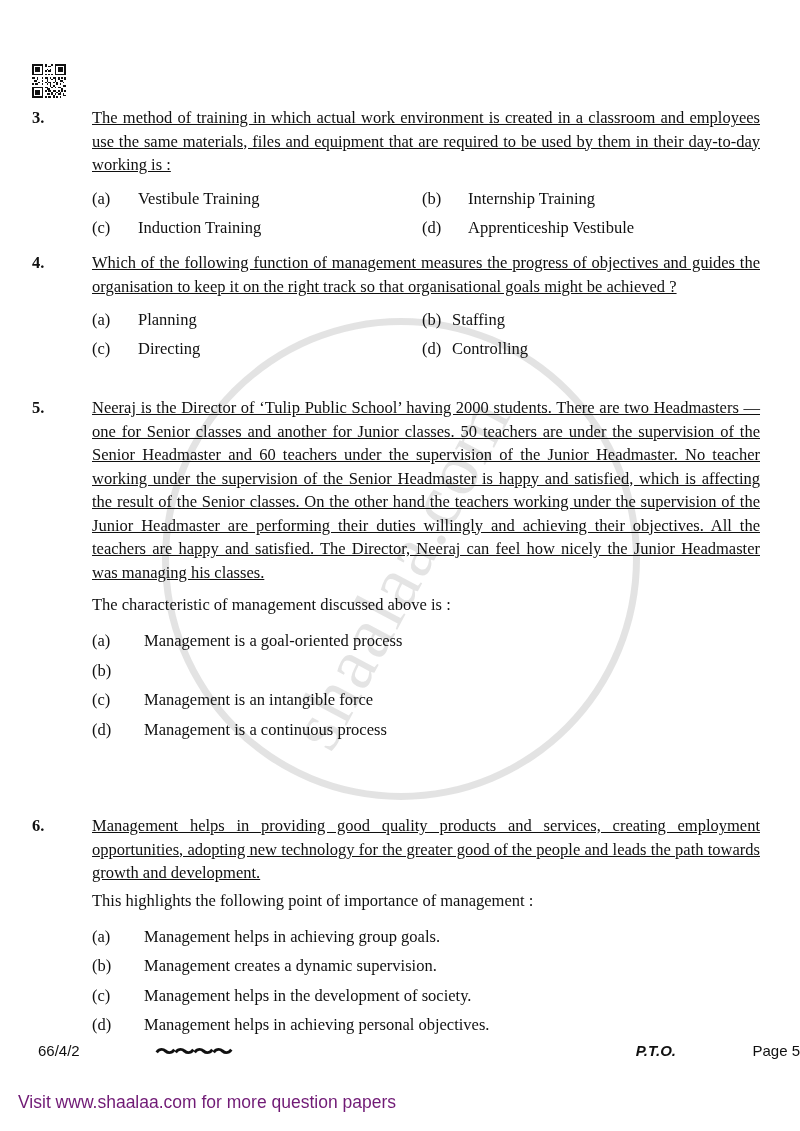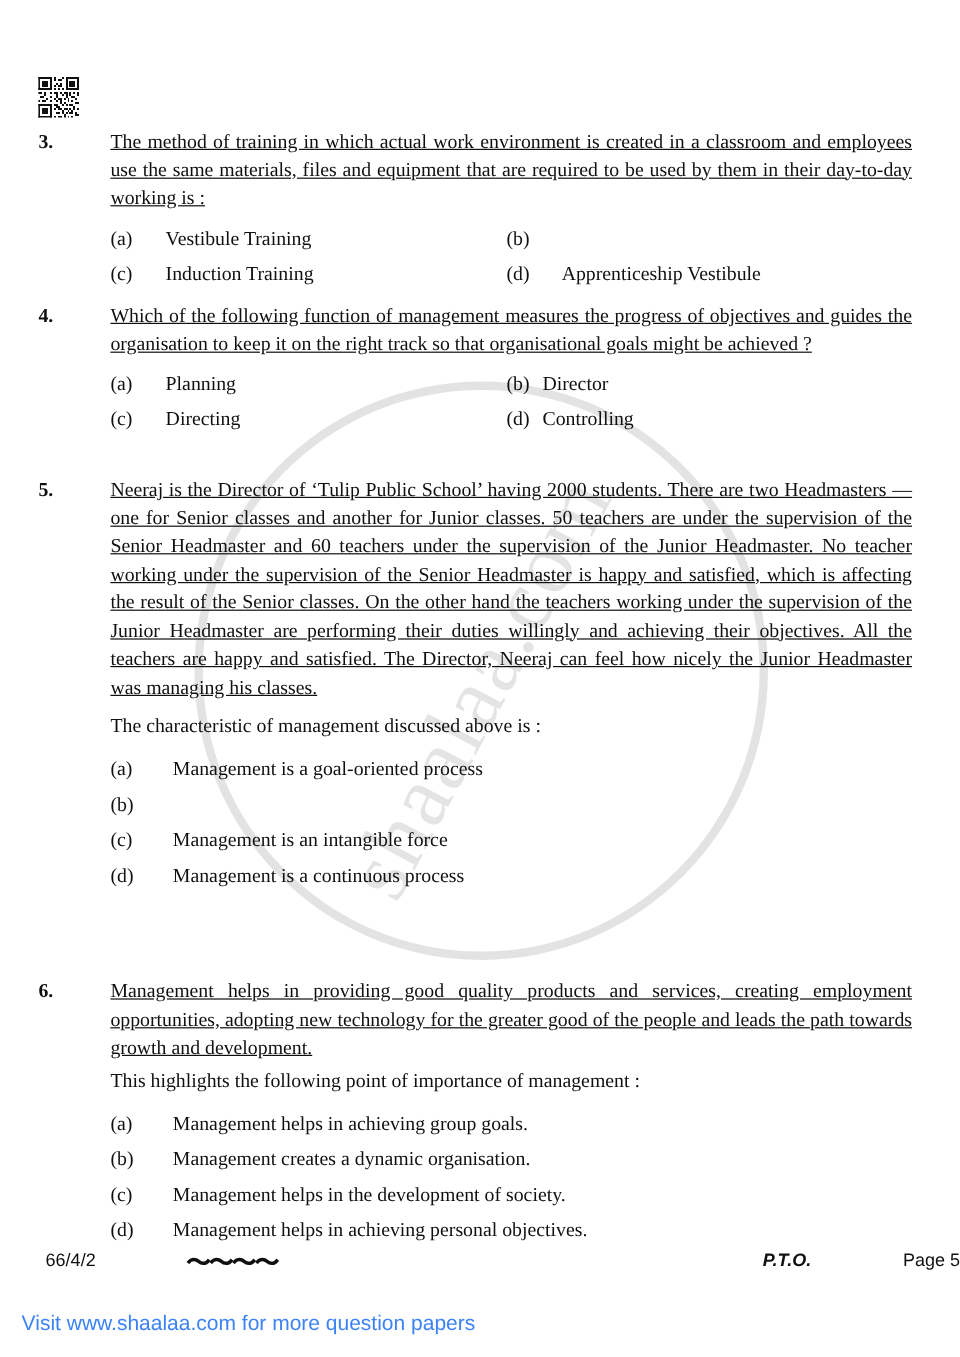--- a/index.html
+++ b/index.html
@@ -178,21 +178,21 @@
     font-size: 15px;
     font-style: italic;
     font-weight: 600;
   }
   #visit-line {
     position: absolute;
     left: 18px;
     top: 1092px;
     font-family: "Liberation Sans", sans-serif;
     font-size: 17.5px;
-    color: #3b82f6;
+    color: #701a75;
     z-index: 8;
   }
 </style>
 </head>
 <body>
 
 <div id="page">
 
   <div id="watermark">
     <div id="wm-circle"></div>
@@ -298,20 +298,21 @@
       <div class="qbody">
         <p class="qtext">The method of training in which actual work environment is created in a classroom and employees use the same materials, files and equipment that are required to be used by them in their day-to-day working is :</p>
         <div class="opts-2col">
           <div class="opt-row">
             <div class="opt-cell colA">
               <span class="opt-lab">(a)</span>
               <span class="opt-txt">Vestibule Training</span>
             </div>
             <div class="opt-cell colB">
               <span class="opt-lab">(b)</span>
+              <span class="opt-txt">Internship Training</span>
             </div>
           </div>
           <div class="opt-row">
             <div class="opt-cell colA">
               <span class="opt-lab">(c)</span>
               <span class="opt-txt">Induction Training</span>
             </div>
             <div class="opt-cell colB">
               <span class="opt-lab">(d)</span>
               <span class="opt-txt">Apprenticeship Vestibule</span>
@@ -326,21 +327,21 @@
       <div class="qbody">
         <p class="qtext">Which of the following function of management measures the progress of objectives and guides the organisation to keep it on the right track so that organisational goals might be achieved ?</p>
         <div class="opts-2col">
           <div class="opt-row">
             <div class="opt-cell colA">
               <span class="opt-lab">(a)</span>
               <span class="opt-txt">Planning</span>
             </div>
             <div class="opt-cell colB">
               <span class="opt-lab tight">(b)</span>
-              <span class="opt-txt">Director</span>
+              <span class="opt-txt">Staffing</span>
             </div>
           </div>
           <div class="opt-row">
             <div class="opt-cell colA">
               <span class="opt-lab">(c)</span>
               <span class="opt-txt">Directing</span>
             </div>
             <div class="opt-cell colB">
               <span class="opt-lab tight">(d)</span>
               <span class="opt-txt">Controlling</span>
@@ -380,21 +381,21 @@
       <div class="qbody">
         <p class="qtext">Management helps in providing good quality products and services, creating employment opportunities, adopting new technology for the greater good of the people and leads the path towards growth and development.</p>
         <div class="sub-line tightgap">This highlights the following point of importance of management :</div>
         <div class="opts-1col">
           <div class="opt-line">
             <span class="opt-lab">(a)</span>
             <span class="opt-txt">Management helps in achieving group goals.</span>
           </div>
           <div class="opt-line">
             <span class="opt-lab">(b)</span>
-            <span class="opt-txt">Management creates a dynamic organisation.</span>
+            <span class="opt-txt">Management creates a dynamic supervision.</span>
           </div>
           <div class="opt-line">
             <span class="opt-lab">(c)</span>
             <span class="opt-txt">Management helps in the development of society.</span>
           </div>
           <div class="opt-line">
             <span class="opt-lab">(d)</span>
             <span class="opt-txt">Management helps in achieving personal objectives.</span>
           </div>
         </div>

